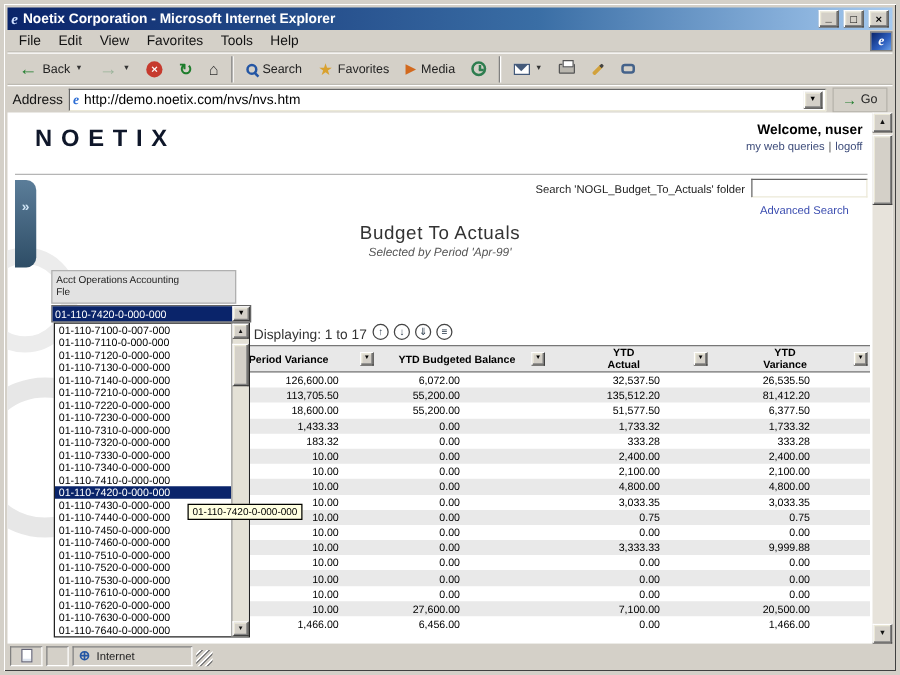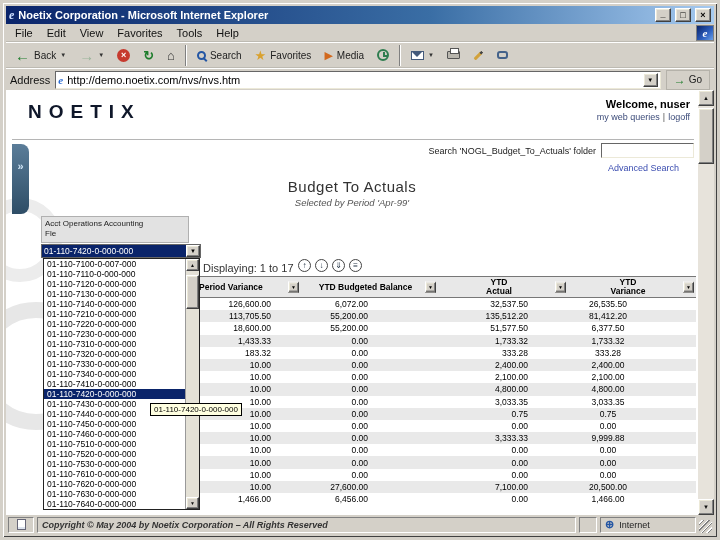--- a/index.html
+++ b/index.html
@@ -116,21 +116,21 @@
     border-top:1px solid #777;border-bottom:1px solid #777;align-items:center;z-index:1;}
   .hcell{position:relative;height:100%;display:flex;align-items:center;font-size:8.5px;font-weight:bold;
     color:#000;padding:0 14px 0 6px;white-space:pre-line;line-height:1.05;}
   .hc0{justify-content:flex-start;} .hc1,.hc2,.hc3{justify-content:center;text-align:center;}
   .sortbtn{position:absolute;right:2px;top:50%;transform:translateY(-50%);width:11px;height:11px;
     display:flex;align-items:center;justify-content:center;font-size:5px;}
   .tbody{position:absolute;left:187px;top:208px;width:503px;z-index:1;}
   .trow{height:12.2px;align-items:center;}
   .trow:nth-child(even){background:#e9e9e9;}
   .tcell{font-size:8.5px;color:#000;text-align:right;white-space:nowrap;}
-  .c0{padding-right:30px;} .c1{padding-right:70px;} .c2{padding-right:40px;} .c3{padding-right:48px;text-align:center;}
+  .c0{padding-right:30px;} .c1{padding-right:70px;} .c2{padding-right:40px;} .c3{padding-right:48px;}
   .vscroll{position:absolute;right:0;top:0;width:16px;height:100%;background:#e7e3db;z-index:50;}
   .vs-btn{position:absolute;left:0;width:16px;height:16px;display:flex;align-items:center;justify-content:center;font-size:6px;color:#111;}
   .vs-up{top:0;} .vs-dn{bottom:0;}
   .vs-thumb{position:absolute;left:0;top:18px;width:16px;height:56px;}
 
   
   .statusbar{position:absolute;left:3px;right:3px;bottom:3px;height:19px;background:#d4d0c8;
     display:flex;align-items:center;gap:3px;padding:1px 2px;}
   .sb-pane{height:16px;display:flex;align-items:center;padding:0 4px;}
   .sb-ico{width:26px;justify-content:center;}
@@ -418,21 +418,20 @@
       <span class="vs-btn vs-up bevel">▲</span>
       <span class="vs-thumb bevel"></span>
       <span class="vs-btn vs-dn bevel">▼</span>
     </div>
   </div>
 
   <div class="statusbar">
     <div class="sb-pane sb-ico sunken">
       <span class="docicon"></span>
     </div>
-    <div class="sb-pane sb-text sunken">Copyright © May 2004 by Noetix Corporation – All Rights Reserved</div>
     <div class="sb-pane sb-mini sunken"></div>
     <div class="sb-pane sb-zone sunken">
       <span class="globe-ic">⊕</span>
       <span>Internet</span>
     </div>
     <div class="grip"></div>
   </div>
 
 </div>
 

